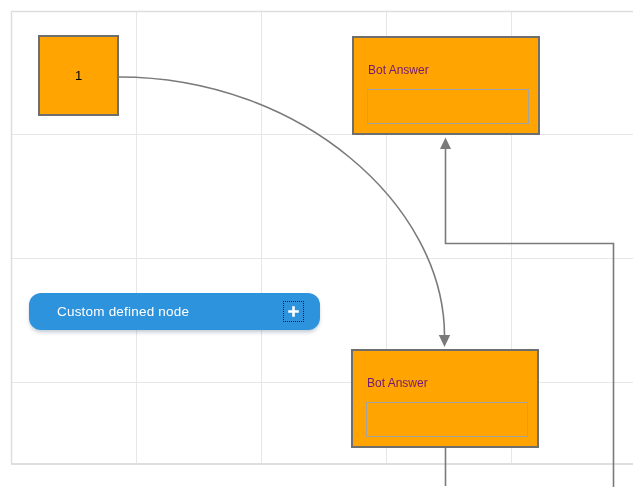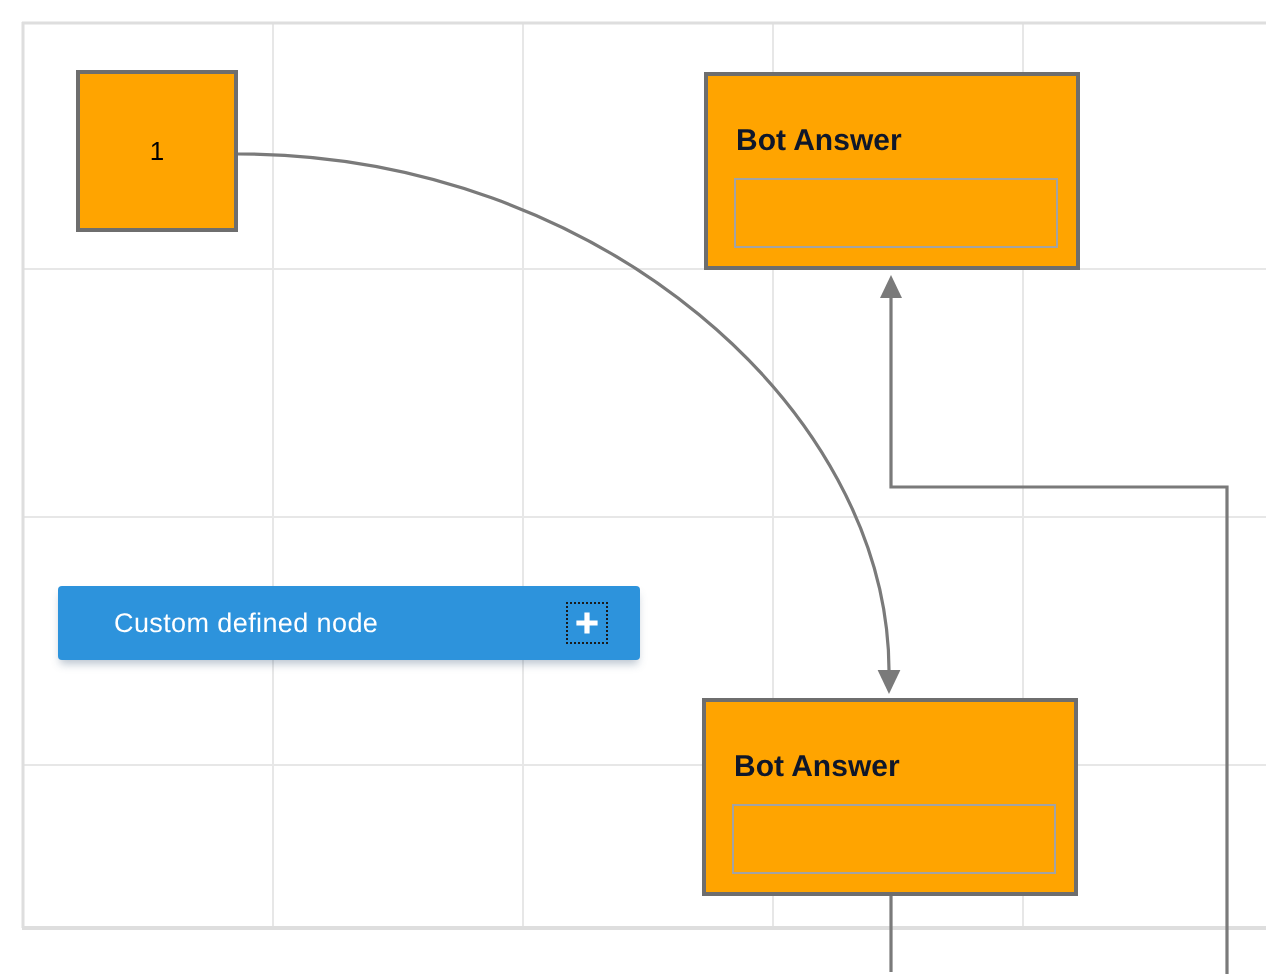--- a/index.html
+++ b/index.html
@@ -29,32 +29,32 @@
   .node-start{
     left:38px;top:35px;width:81px;height:81px;
     display:flex;align-items:center;justify-content:center;
     font-size:13px;
   }
   .node-bot{width:188px;height:99px;}
   .node-bot-top{left:352px;top:36px;}
   .node-bot-bottom{left:351px;top:349px;}
   .node-bot .node-title{
     position:absolute;left:14px;top:25px;
-    font-size:15px;line-height:15px;color:#0f172a;white-space:nowrap;font-weight:bold;
+    font-size:12px;line-height:15px;color:#701a75;white-space:nowrap;
   }
   .node-bot .node-input{
     position:absolute;left:13px;top:51px;width:160px;height:33px;
     border:1px solid var(--input-border,#a3a3a3);
     background:transparent;
   }
   .node-custom{
     position:absolute;
     left:29px;top:293px;width:291px;height:37px;
     background:var(--custom-node-fill,#2d93dc);
-    border-radius:2px;
+    border-radius:12px;
     box-shadow:0 3px 4px -1px rgba(60,90,120,.35);
     display:flex;align-items:center;
   }
   .node-custom .node-label{
     margin-left:28px;
     font-size:13.5px;color:var(--custom-node-text,#fff);
     letter-spacing:.2px;white-space:nowrap;
   }
   .add-handle{
     position:absolute;right:16px;top:8px;width:21px;height:21px;

